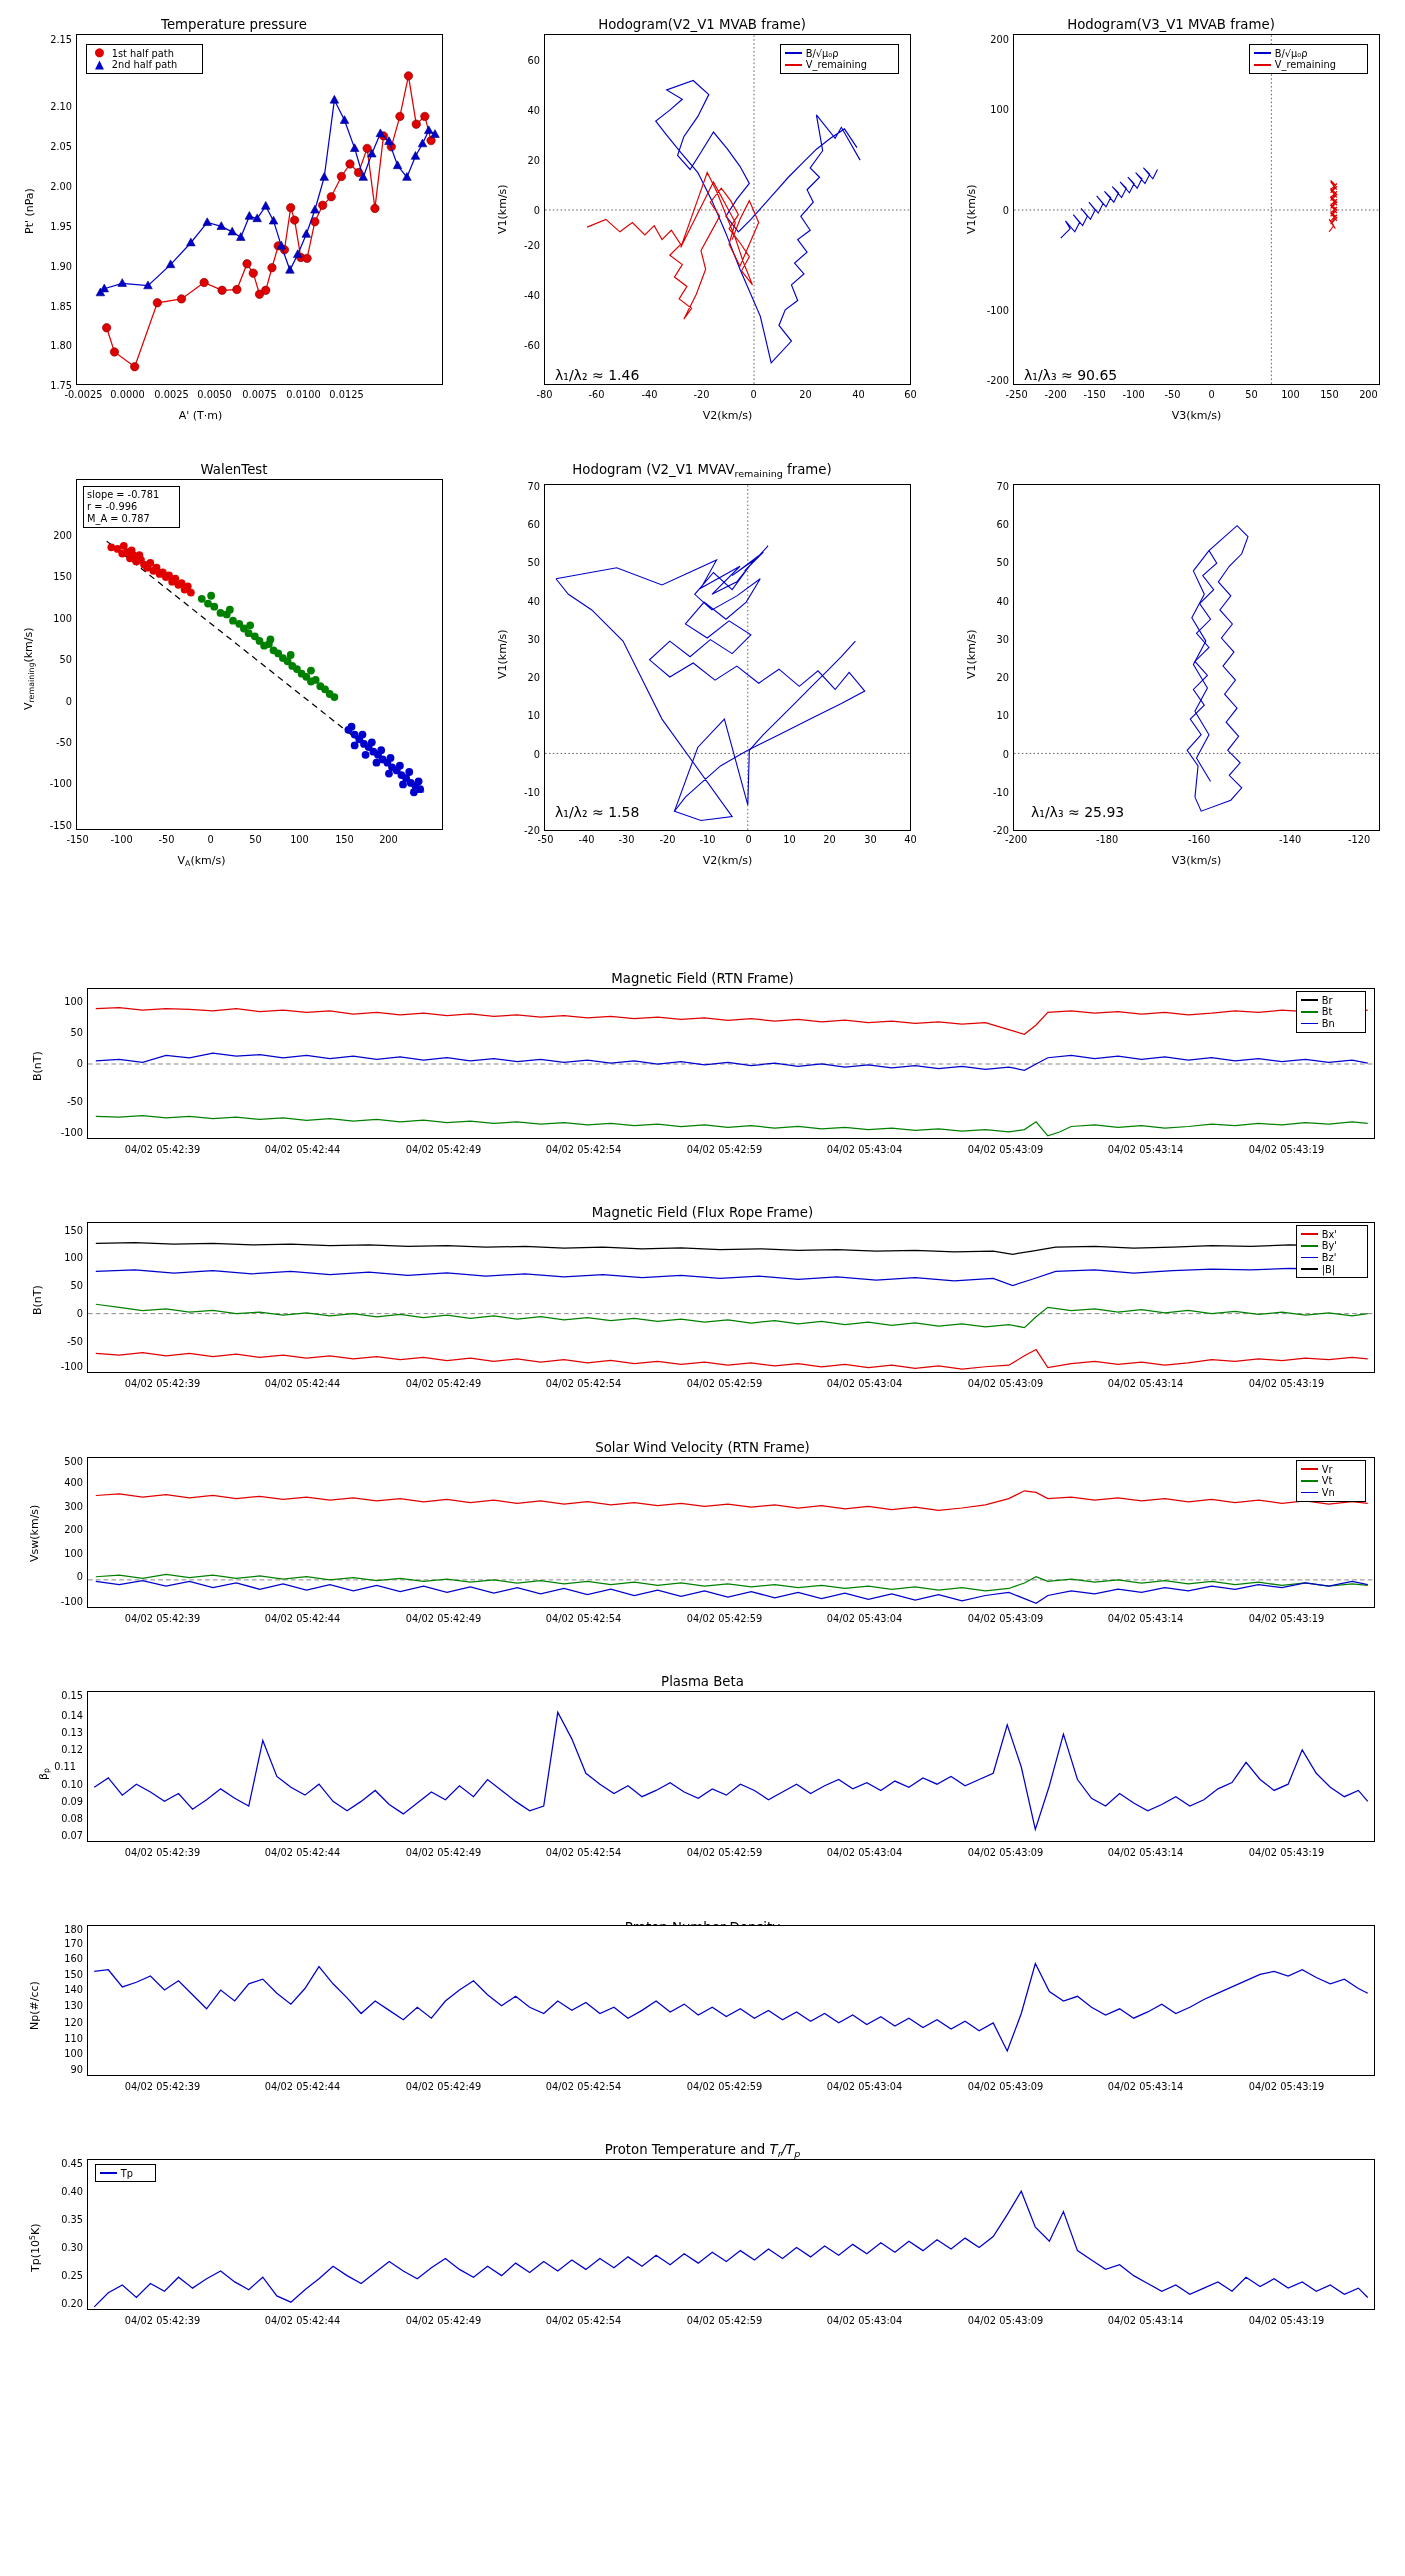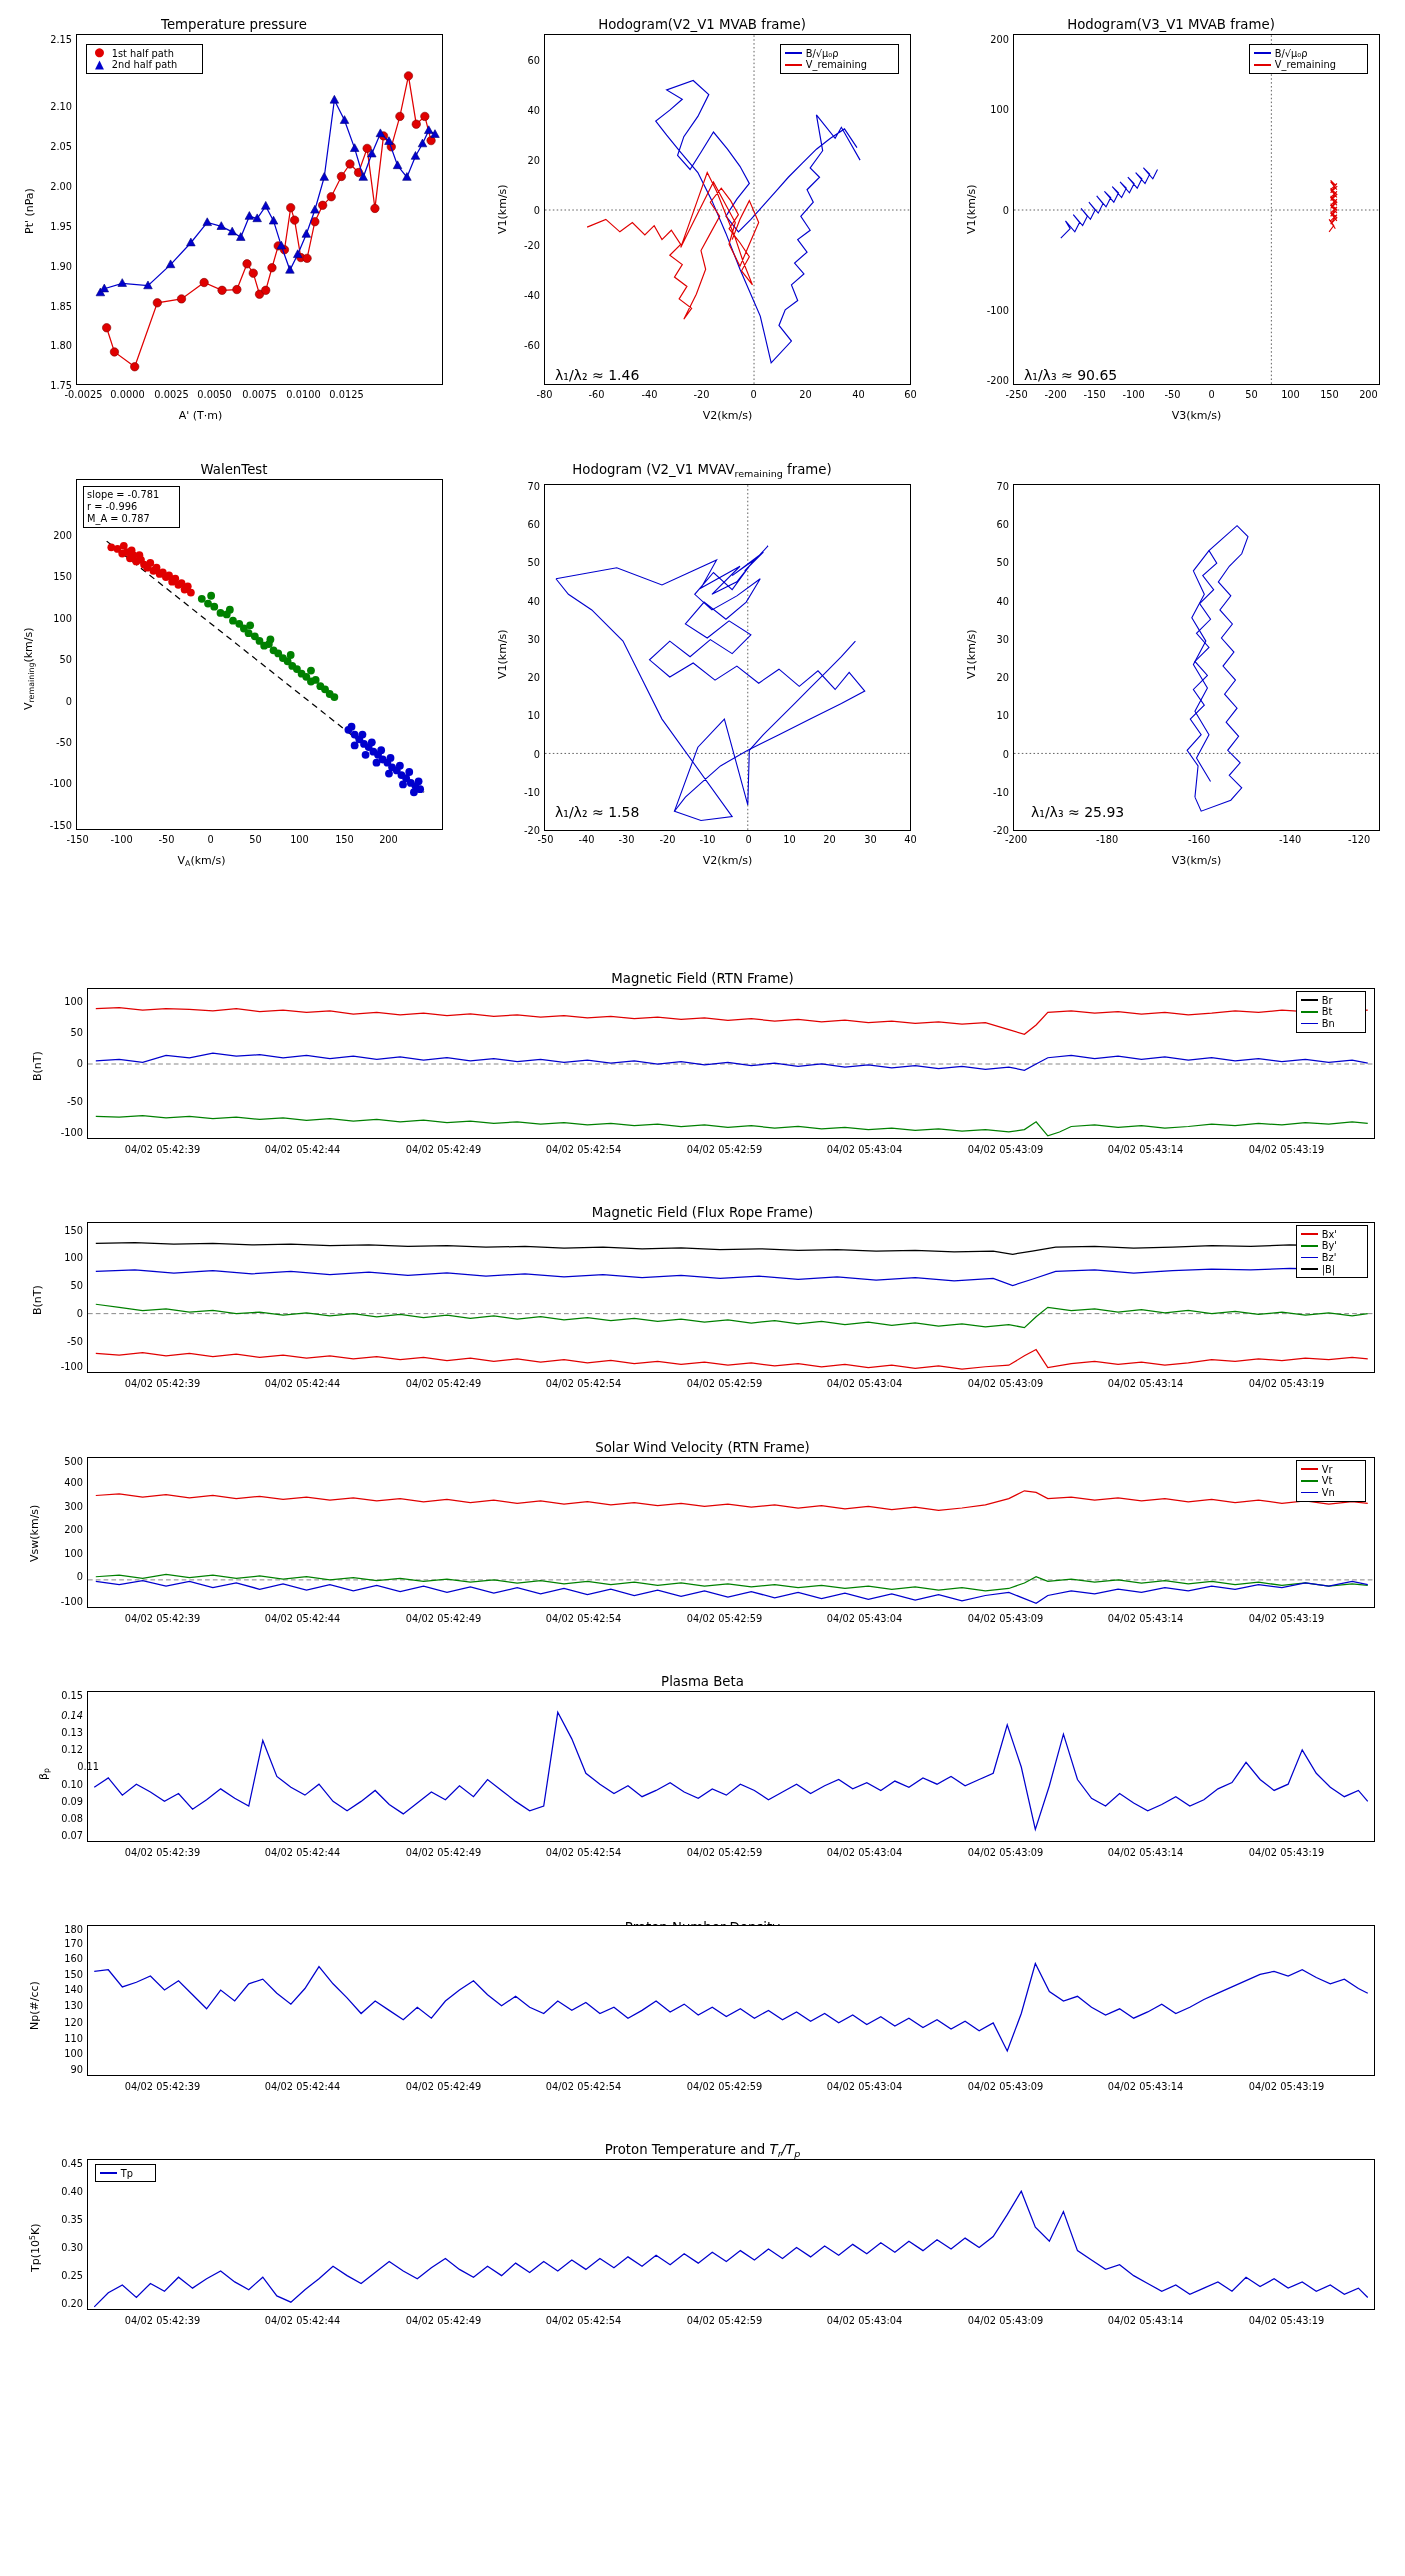--- a/index.html
+++ b/index.html
@@ -550,24 +550,24 @@
     <div class="axes" style="left:87px;top:28px;width:1288px;height:151px;">
       <svg width="1286" height="150" viewBox="0 0 1648 192" preserveAspectRatio="none">
         <polyline fill="none" stroke="#0000cd" stroke-width="1.6" points="8,122 26,110 44,132 62,118 80,128 98,140 116,130 134,150 152,138 170,124 188,136 206,146 224,62 242,108 260,122 278,132 296,118 314,140 332,152 350,140 368,126 386,144 404,156 422,142 440,128 458,138 476,120 494,134 512,112 530,126 548,140 566,152 584,146 602,26 620,60 638,104 656,118 674,130 692,120 710,134 728,126 746,116 764,128 782,136 800,124 818,132 836,118 854,126 872,138 890,128 908,118 926,130 944,120 962,112 980,124 998,116 1016,126 1034,114 1052,122 1070,110 1088,118 1106,108 1124,120 1142,112 1160,104 1178,42 1196,96 1214,176 1232,120 1250,54 1268,112 1286,136 1304,146 1322,130 1340,142 1358,152 1376,144 1394,134 1412,146 1430,138 1448,124 1466,116 1484,90 1502,112 1520,126 1538,118 1556,74 1574,104 1592,122 1610,134 1628,126 1640,140"></polyline>
       </svg>
     </div>
     <div class="ylabel" style="left:37px;top:117px;">β<span class="sub">p</span></div>
     <div class="ticky" style="left:44px;top:167px;width:39px;">0.07</div>
     <div class="ticky" style="left:44px;top:150px;width:39px;">0.08</div>
     <div class="ticky" style="left:44px;top:133px;width:39px;">0.09</div>
     <div class="ticky" style="left:44px;top:116px;width:39px;">0.10</div>
-    <div class="ticky" style="left:60px;top:98px;width:39px;">0.11</div>
+    <div class="ticky" style="left:37px;top:98px;width:39px;">0.11</div>
     <div class="ticky" style="left:44px;top:81px;width:39px;">0.12</div>
     <div class="ticky" style="left:44px;top:64px;width:39px;">0.13</div>
-    <div class="ticky" style="left:44px;top:47px;width:39px;font-style:italic;">0.14</div>
+    <div class="ticky" style="left:44px;top:47px;width:39px;">0.14</div>
     <div class="ticky" style="left:44px;top:26.5px;width:39px;">0.15</div>
     <div class="tickx" style="left:108px;top:184px;width:109px;">04/02 05:42:39</div>
     <div class="tickx" style="left:248px;top:184px;width:109px;">04/02 05:42:44</div>
     <div class="tickx" style="left:389px;top:184px;width:109px;">04/02 05:42:49</div>
     <div class="tickx" style="left:529px;top:184px;width:109px;">04/02 05:42:54</div>
     <div class="tickx" style="left:670px;top:184px;width:109px;">04/02 05:42:59</div>
     <div class="tickx" style="left:810px;top:184px;width:109px;">04/02 05:43:04</div>
     <div class="tickx" style="left:951px;top:184px;width:109px;">04/02 05:43:09</div>
     <div class="tickx" style="left:1091px;top:184px;width:109px;">04/02 05:43:14</div>
     <div class="tickx" style="left:1232px;top:184px;width:109px;">04/02 05:43:19</div>

